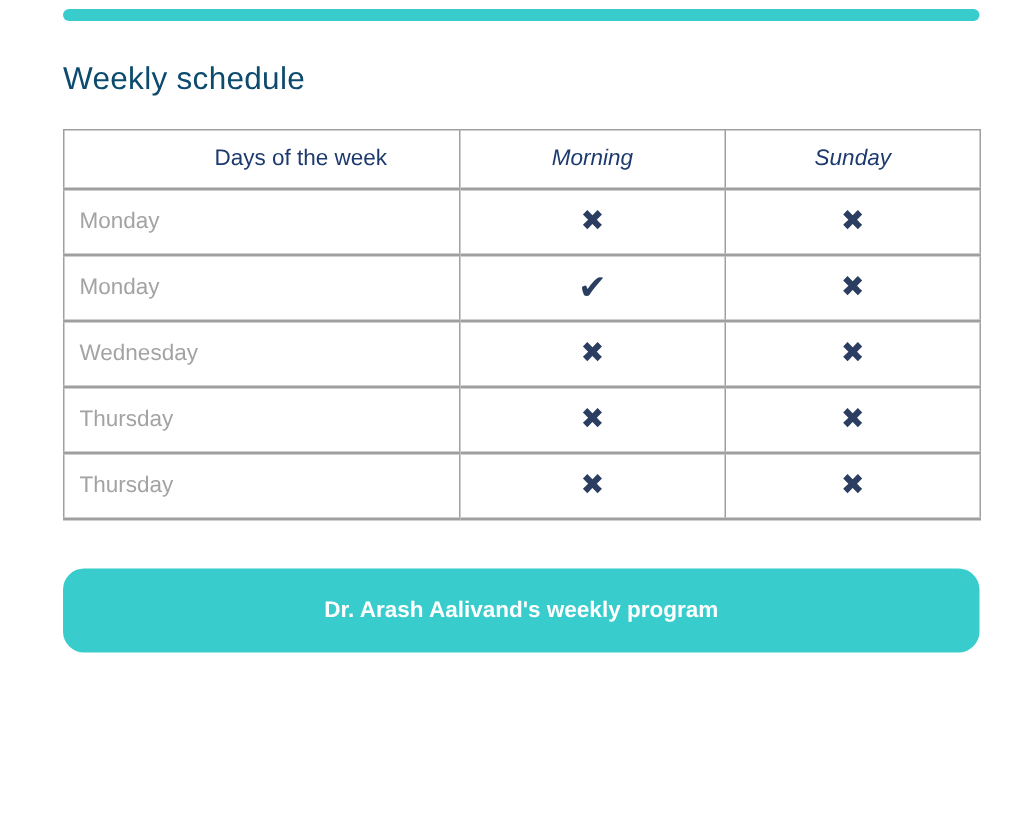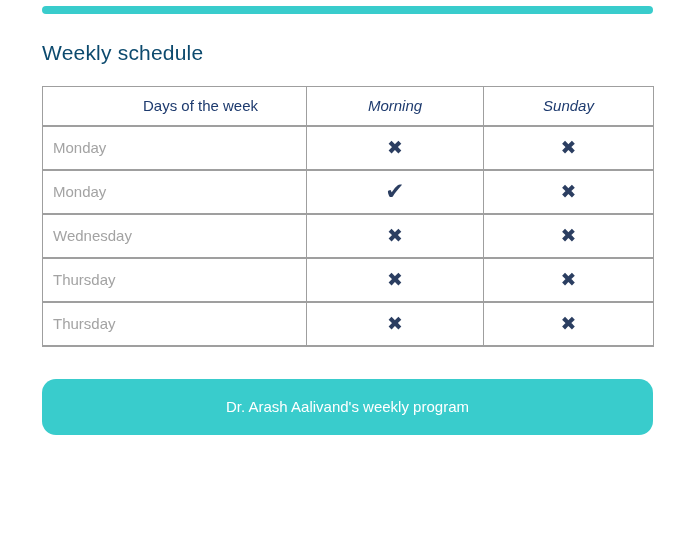--- a/index.html
+++ b/index.html
@@ -71,20 +71,21 @@
     margin-top: 32px;
     width: 611px; height: 56px;
     border: none;
     border-radius: 14px;
     background: #39cccc;
     color: #ffffff;
     font-family: "Liberation Sans", "DejaVu Sans", sans-serif;
     font-size: 15px;
     text-align: center;
     cursor: pointer;
+    font-weight: bold;
   }
 </style>
 </head>
 <body>
 
 <div class="page">
 
   <div class="accent-strip"></div>
 
   <h1 class="title">Weekly schedule</h1>

